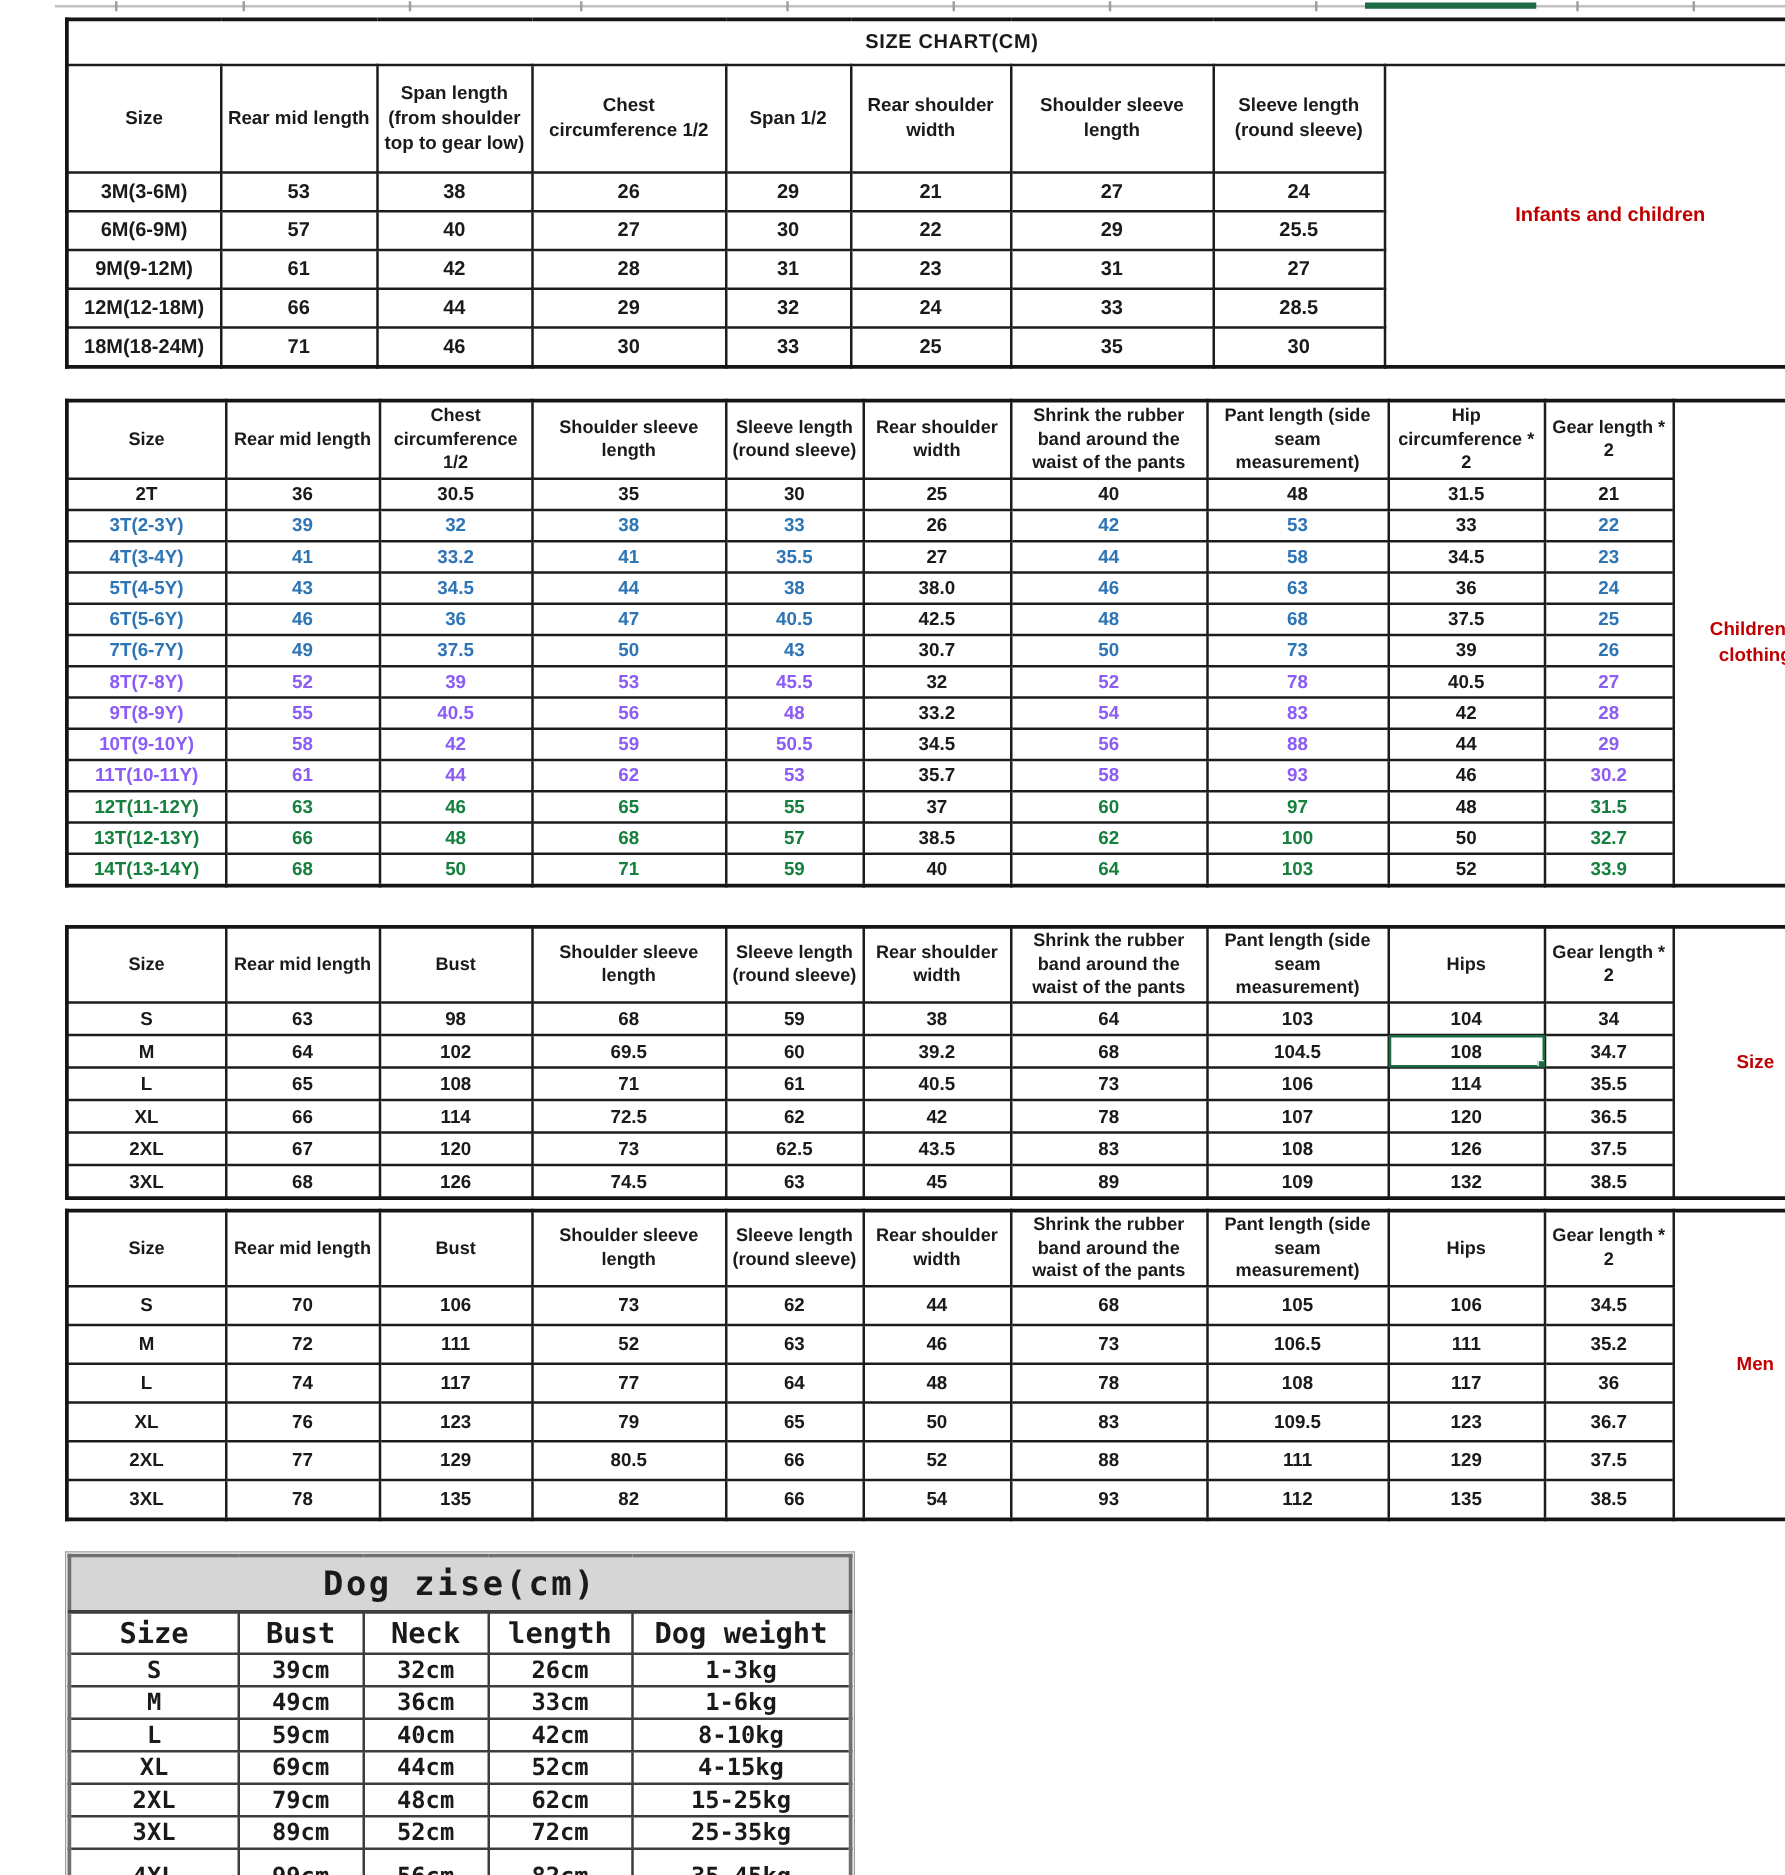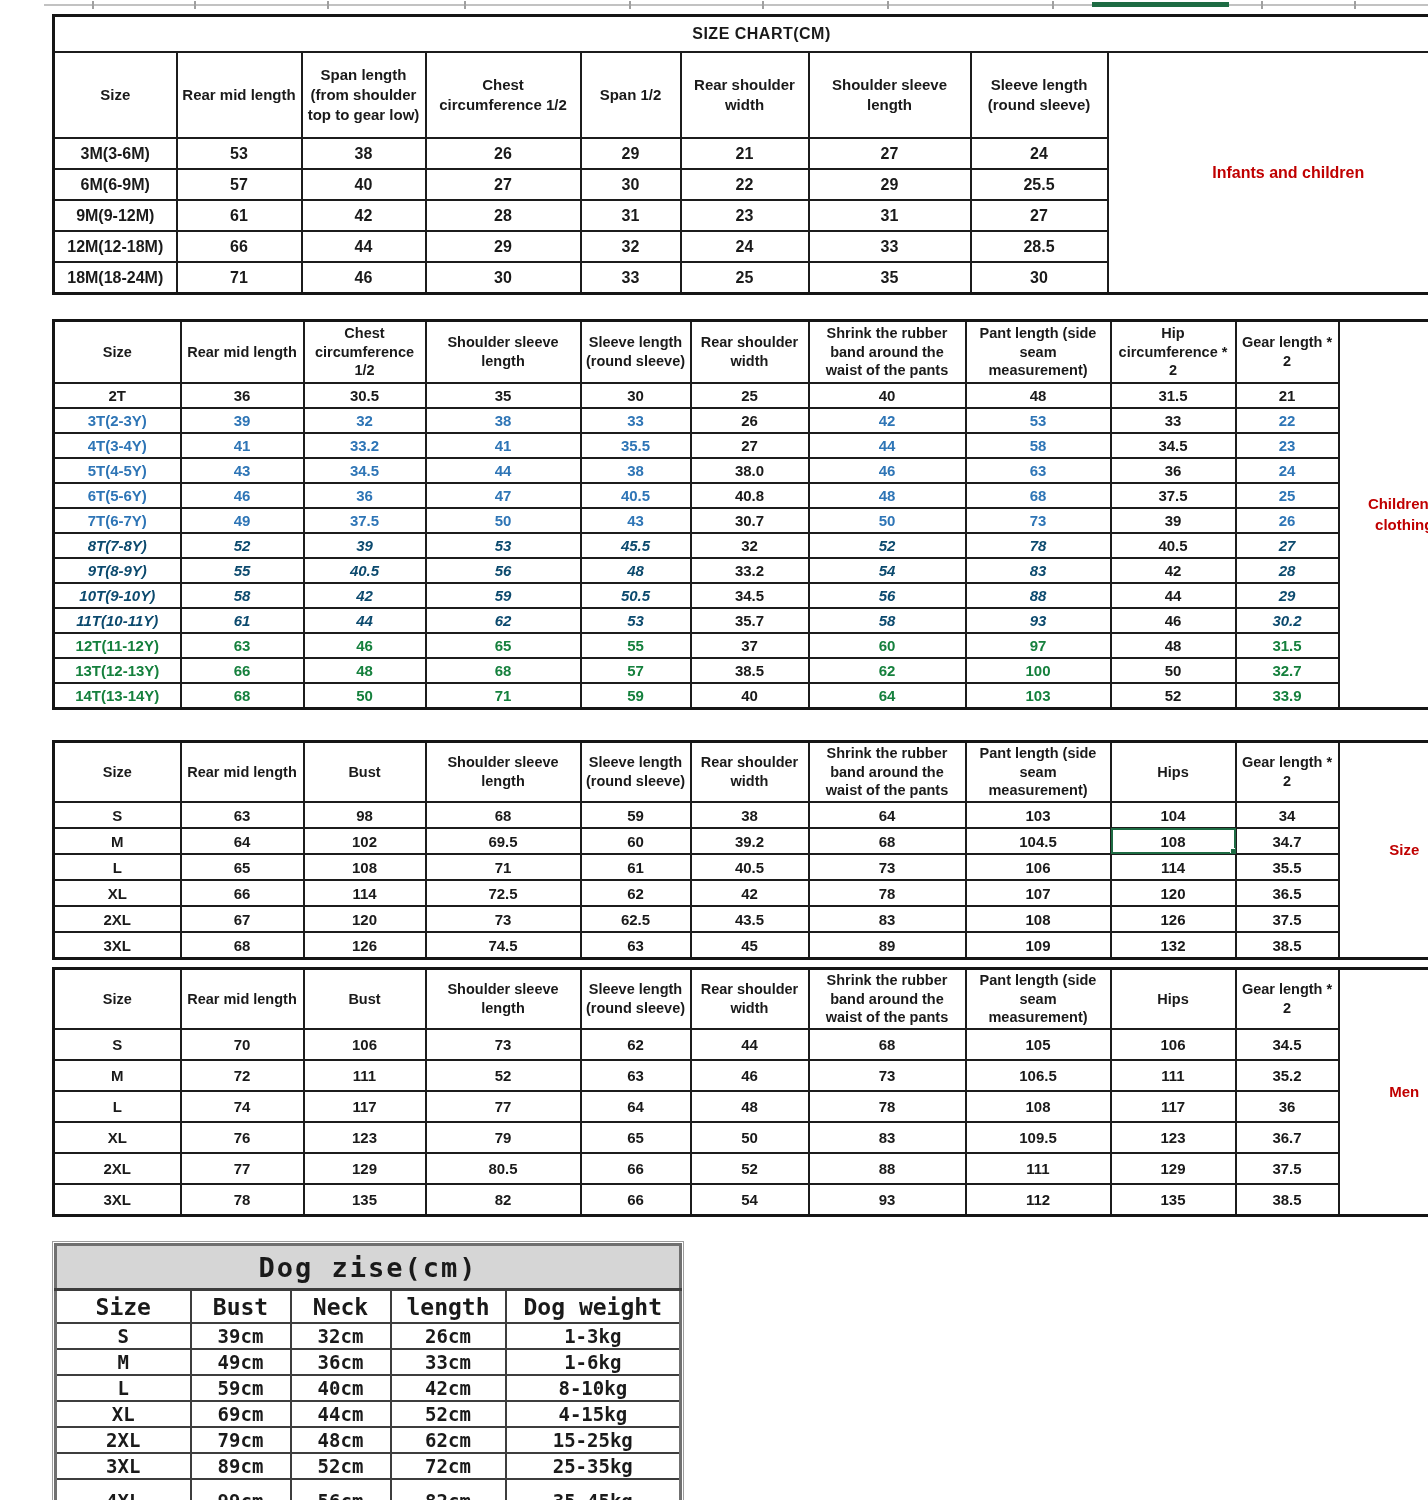--- a/index.html
+++ b/index.html
@@ -33,21 +33,21 @@
   .t3 th{height:58px;font-size:14.5px;line-height:1.3;}
   .t3 td{height:24px;font-size:15px;}
 
   .t4{margin:7px 0 0 8px;width:1417px;}
   .t4 th{height:58px;font-size:14.5px;line-height:1.3;}
   .t4 td{height:29px;font-size:15px;}
 
   
   .c-black{color:#1a1a1a;}
   .c-blue{color:#2e75b6;}
-  .c-navy{color:#0c4a6e;font-style:italic;}
+  .c-navy{color:#8b5cf6;}
   .c-red{color:#15803d;}
 
   
   .selected{outline:2px solid #1d6b43;outline-offset:-2px;position:relative;}
   .selected::after{content:"";position:absolute;right:-4px;bottom:-4px;width:7px;height:7px;
                    background:#1d6b43;border:1px solid #fff;z-index:2;}
 
   
   .dog{margin:26px 0 0 10px;width:625px;
        font-family:"DejaVu Sans Mono","Liberation Mono",monospace;
@@ -236,21 +236,21 @@
           <td class="c-blue">63</td>
           <td class="c-black">36</td>
           <td class="c-blue">24</td>
         </tr>
         <tr>
           <td class="c-blue">6T(5-6Y)</td>
           <td class="c-blue">46</td>
           <td class="c-blue">36</td>
           <td class="c-blue">47</td>
           <td class="c-blue">40.5</td>
-          <td class="c-black">40.8</td>
+          <td class="c-black">42.5</td>
           <td class="c-blue">48</td>
           <td class="c-blue">68</td>
           <td class="c-black">37.5</td>
           <td class="c-blue">25</td>
         </tr>
         <tr>
           <td class="c-blue">7T(6-7Y)</td>
           <td class="c-blue">49</td>
           <td class="c-blue">37.5</td>
           <td class="c-blue">50</td>

